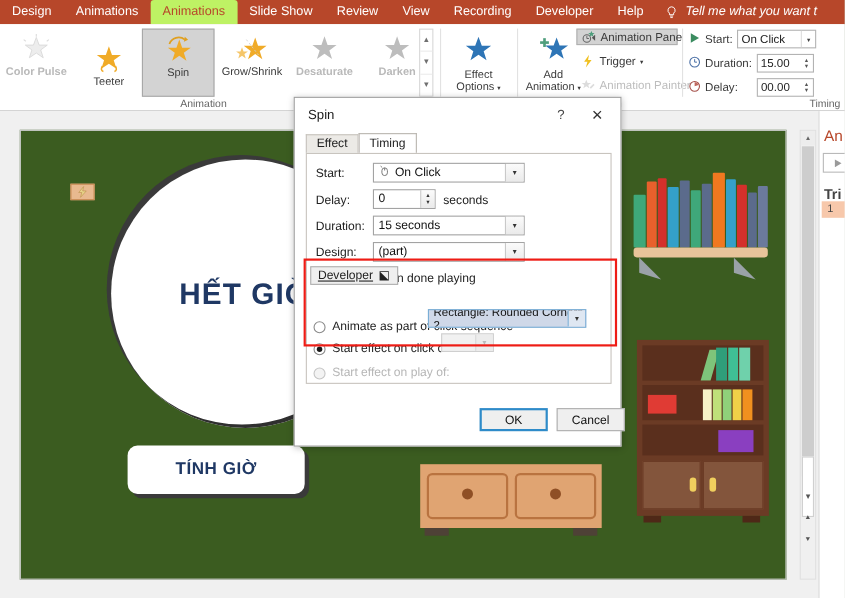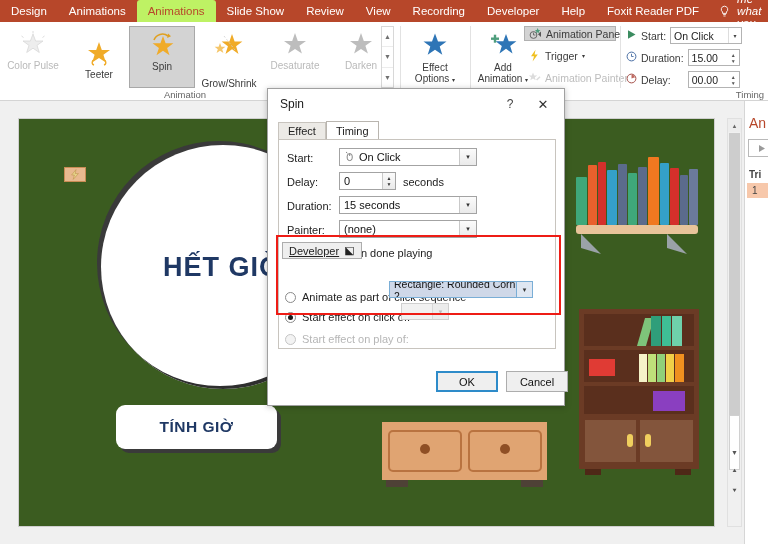--- a/index.html
+++ b/index.html
@@ -52,21 +52,21 @@
   }
 
   
   .gal-item {
     position:absolute; top:4px; width:66px; height:62px;
     display:flex; flex-direction:column; align-items:center; justify-content:flex-start;
     padding-top:4px;
   }
   .gal-item.sel { background:#d3d3d3; border:1px solid #a8a8a8; }
   .gal-label { font-size:10px; margin-top:2px; color:#3b3b3b; white-space:nowrap; }
-  .gal-label.dim { color:#b9b9b9; }
+  .gal-label.dim { color:#b9b9b9;font-weight:bold; }
   .star-wrap { width:30px; height:28px; position:relative; }
 
   .gal-scroll {
     position:absolute; right:0; top:4px; width:13px; height:62px;
     border:1px solid #d8d8d8; background:#fff;
     display:flex; flex-direction:column;
   }
   .gal-scroll div {
     flex:1; display:flex; align-items:center; justify-content:center;
     font-size:7px; color:#707070; border-bottom:1px solid #ececec;
@@ -200,21 +200,21 @@
     position:absolute; left:744px; top:101px; width:24px; height:443px;
     background:#ffffff; border-left:1px solid #d6d6d6;
     overflow:hidden;
   }
   .ap-title { position:absolute; left:4px; top:14px; font-size:14px; color:#b7472a; white-space:nowrap; }
   .ap-play {
     position:absolute; left:3px; top:38px; width:26px; height:18px;
     border:1px solid #b9b9b9; background:#fff;
     display:flex; align-items:center; justify-content:center;
   }
-  .ap-sub { position:absolute; left:4px; top:68px; font-size:10px; font-weight:bold; color:#444; white-space:nowrap; }
+  .ap-sub { position:absolute; left:4px; top:68px; font-size:13px; font-weight:bold; color:#444; white-space:nowrap; }
   .ap-item {
     position:absolute; left:2px; top:82px; width:30px; height:15px;
     background:#f7c8ab; font-size:10px; color:#444;
     display:flex; align-items:center; padding-left:5px;
   }
 
   
   .dialog {
     position:absolute; left:267px; top:88px; width:298px; height:318px;
     background:#ffffff; border:1px solid #a0a0a0;
@@ -319,21 +319,20 @@
 <div class="ribbon-tabs">
   <div class="rtab">Design</div>
   <div class="rtab">Animations</div>
   <div class="rtab active">Animations</div>
   <div class="rtab">Slide Show</div>
   <div class="rtab">Review</div>
   <div class="rtab">View</div>
   <div class="rtab">Recording</div>
   <div class="rtab">Developer</div>
   <div class="rtab">Help</div>
-  <div class="rtab">Foxit Reader PDF</div>
   <div class="tellme">
     <span class="bulb">
       <svg width="13" height="13" viewBox="0 0 13 13">
           <path d="M6.5 1.2a3.2 3.2 0 0 0-1.9 5.8v1.4h3.8V7A3.2 3.2 0 0 0 6.5 1.2z" fill="none" stroke="#fff" stroke-width="0.9"></path>
           <rect x="5.1" y="9.2" width="2.8" height="0.8" fill="#fff"></rect>
           <rect x="5.4" y="10.6" width="2.2" height="0.8" fill="#fff"></rect>
         </svg>
     </span>
     <span>Tell me what you want t</span>
   </div>
@@ -372,21 +371,21 @@
       <span class="star-wrap">
         <svg width="30" height="28" viewBox="0 0 30 28">
           <polygon points="16,5 18.6,12.3 26.4,12.3 20.1,16.9 22.5,24.3 16,19.7 9.5,24.3 11.9,16.9 5.6,12.3 13.4,12.3" fill="#f0ab28"></polygon>
           <path d="M7 9 A9 9 0 0 1 21 5" stroke="#e0a020" stroke-width="1.6" fill="none"></path>
           <polygon points="21,2.5 24,5.2 20.2,7" fill="#e0a020"></polygon>
         </svg>
       </span>
       <span class="gal-label">Spin</span>
     </div>
 
-    <div class="gal-item" style="left:196px;gap:18px;">
+    <div class="gal-item" style="left:196px;">
       <span class="star-wrap">
         <svg width="30" height="28" viewBox="0 0 30 28">
           <polygon points="18,4 20.6,11.6 28.4,11.6 22.1,16.3 24.5,23.9 18,19.2 11.5,23.9 13.9,16.3 7.6,11.6 15.4,11.6" fill="#f0ab28"></polygon>
           <polygon points="6,13 7.4,16.8 11.4,16.8 8.2,19.2 9.4,23.1 6,20.7 2.6,23.1 3.8,19.2 0.6,16.8 4.6,16.8" fill="#f5c66a"></polygon>
           <path d="M10 6 L21 20" stroke="#cfcfcf" stroke-width="0.8" stroke-dasharray="2 2"></path>
         </svg>
       </span>
       <span class="gal-label">Grow/Shrink</span>
     </div>
 
@@ -684,24 +683,24 @@
 
     <div class="frow" style="left:8px; top:57px;">
       <span class="flabel">Duration:</span>
     </div>
     <div class="combo" style="left:60px; top:56px; width:138px;">
       <span>15 seconds</span>
       <span class="carat">▾</span>
     </div>
 
     <div class="frow" style="left:8px; top:81px;">
-      <span class="flabel">Painter:</span>
+      <span class="flabel">Design:</span>
     </div>
     <div class="combo" style="left:60px; top:80px; width:138px;">
-      <span>(none)</span>
+      <span>(part)</span>
       <span class="carat">▾</span>
     </div>
 
     <div class="frow" style="left:6px; top:104px; gap:5px;">
       <span class="chk"></span>
       <span class="flabel">Rewind when done playing</span>
     </div>
 
     <div class="frow" style="left:6px; top:148px; gap:6px;">
       <span class="radio"></span>

